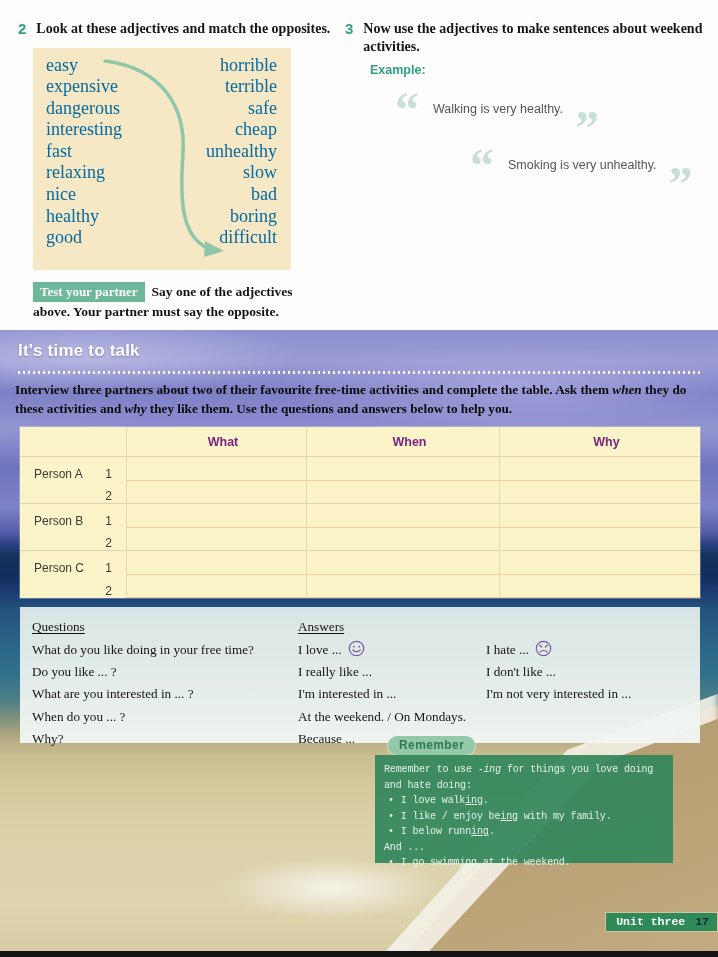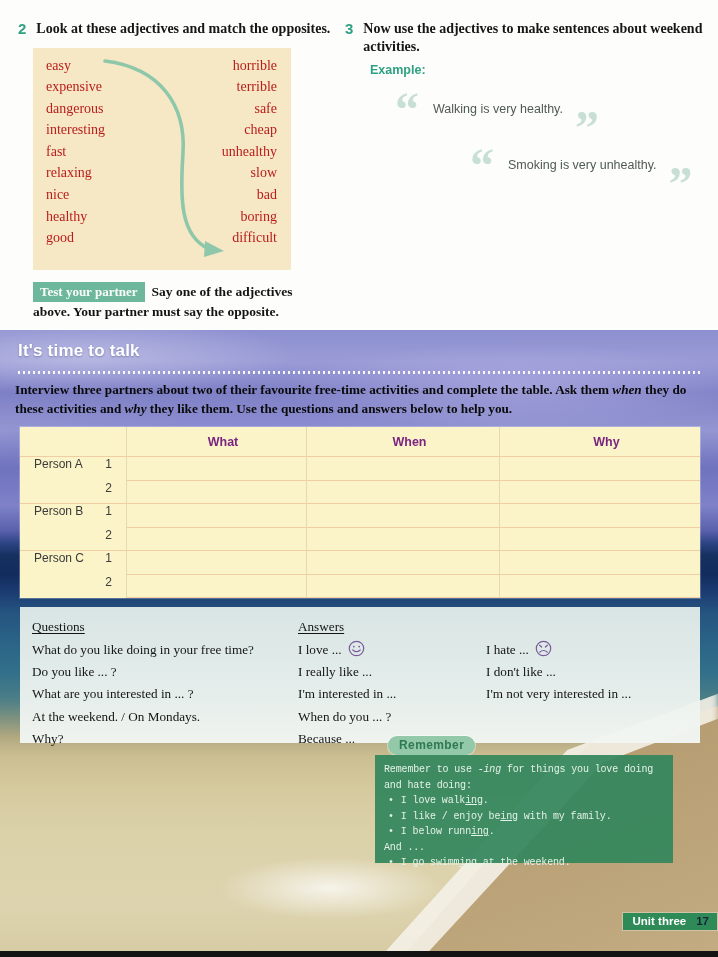--- a/index.html
+++ b/index.html
@@ -8,21 +8,21 @@
 
   
   .top-section { position:absolute; left:0; top:0; width:718px; height:330px; background:#fdfdfb; }
 
   .ex-head { display:flex; gap:10px; align-items:flex-start; }
   .ex-num { font-family:"Liberation Sans", sans-serif; font-weight:bold; font-size:15px; color:#2fa183; line-height:1.15; }
   .ex-title { font-weight:bold; font-size:14px; color:#161616; line-height:1.25; }
 
   .ex2 { position:absolute; left:18px; top:20px; width:322px; }
   .adj-box { position:relative; margin:10px 0 0 15px; width:258px; height:222px; background:#f6e8c4; padding:7px 14px 0 13px; }
-  .adj-row { display:flex; justify-content:space-between; height:21.6px; line-height:21.6px; font-size:14px; color:#b91c1c; }
+  .adj-row { display:flex; justify-content:space-between; height:21.6px; line-height:21.6px; font-size:18px; color:#0369a1; }
   .adj-arrow-svg { position:absolute; left:0; top:0; pointer-events:none; }
 
   .typ { margin:12px 0 0 15px; width:292px; font-size:13.5px; font-weight:bold; color:#141414; line-height:1.5; }
   .typ-badge { display:inline-block; background:#6db89a; color:#fbfdfb; padding:0 7px 1px 7px; margin-right:7px; font-size:13px; }
 
   .ex3 { position:absolute; left:345px; top:20px; width:368px; }
   .ex3 .ex-title { width:345px; }
   .example-label { font-family:"Liberation Sans", sans-serif; font-weight:bold; font-size:12.5px; color:#2fa183; margin:8px 0 0 25px; }
 
   .quote { position:absolute; font-family:"Liberation Sans", sans-serif; font-size:12.5px; color:#4e5a57; white-space:nowrap; }
@@ -64,21 +64,21 @@
   .ttable { position:absolute; left:20px; top:97px; width:680px; height:171px; background:#faf4c8;
     box-shadow:0 0 0 1px rgba(255,255,255,.25); }
   .t-row { display:grid; grid-template-columns:106px 180px 193px 1fr; height:23.5px; }
   .t-row.t-header { height:30px; }
   .t-cell { position:relative; }
   .t-row .c2, .t-row .c3, .t-row .c4 { border-left:1px solid rgba(205,185,145,.45); border-bottom:1px solid #f0cda2; }
   .t-header .c1 { border-bottom:1px solid #f0cda2; }
   .t-row.gend .c1 { border-bottom:1px solid #f0cda2; }
   .t-head-label { font-family:"Liberation Sans", sans-serif; font-weight:bold; font-size:12.5px;
     color:#7b2482; padding:8px 0 0 13px; display:block;text-align:center; }
-  .t-person-cell { display:flex; justify-content:space-between; align-items:flex-start;
+  .t-person-cell { display:flex; justify-content:space-between; align-items:flex-end;
     padding:0 14px 0 14px; font-family:"Liberation Sans", sans-serif; font-size:12px; color:#3a3a3a; }
 
   
   .qa-panel { position:absolute; left:20px; top:277px; width:680px; height:136px;
     background:linear-gradient(180deg, rgba(228,238,234,.94), rgba(242,246,243,.96)); padding:9px 0 0 12px; }
   .qa-row { display:grid; grid-template-columns:266px 188px 1fr; height:22.4px; align-items:center;
     font-size:13.2px; color:#141414; }
   .qa-row .u { text-decoration:underline; text-underline-offset:2px; }
   .qa-cell { display:flex; align-items:center; gap:6px; white-space:nowrap; }
   .smiley { flex:0 0 auto; margin-top:-2px; }
@@ -90,21 +90,21 @@
   .rem-box { position:absolute; left:375px; top:425px; width:298px; height:108px;
     background:rgba(52,134,92,.93); color:#e4f2e9; font-family:Liberation Mono, monospace;
     font-size:10px; letter-spacing:-0.15px; line-height:1.55; padding:7px 8px 0 9px; }
   .rem-box i { font-style:italic; }
   .rem-bullet { padding-left:4px; }
   .rem-bullet::before { content:"\2022"; margin-right:7px; }
   .ing { text-decoration:underline; text-underline-offset:1px; }
 
   
   .unit-badge { position:absolute; right:1px; top:583px; background:#2e8b57; color:#ffffff;
-    font-family:Liberation Sans, sans-serif; font-weight:bold; font-size:11.5px;
+    font-family:Liberation Mono, monospace; font-weight:bold; font-size:11.5px;
     padding:2px 8px 3px 10px; display:flex; gap:10px; box-shadow:0 0 0 1px rgba(255,255,255,.3); }
   .unit-num { color:#16243e; }
 
   .bottom-strip { position:absolute; left:0; bottom:0; width:718px; height:6px; background:#131313; }
 </style>
 </head>
 <body>
 
 <div class="page">
 
@@ -297,22 +297,22 @@
         <span>Do you like ... ?</span>
         <span>I really like ...</span>
         <span>I don't like ...</span>
       </div>
       <div class="qa-row">
         <span>What are you interested in ... ?</span>
         <span>I'm interested in ...</span>
         <span>I'm not very interested in ...</span>
       </div>
       <div class="qa-row">
+        <span>When do you ... ?</span>
         <span>At the weekend. / On Mondays.</span>
-        <span>When do you ... ?</span>
         <span></span>
       </div>
       <div class="qa-row">
         <span>Why?</span>
         <span>Because ...</span>
         <span></span>
       </div>
     </div>
 
     <div class="rem-tab">Remember</div>

